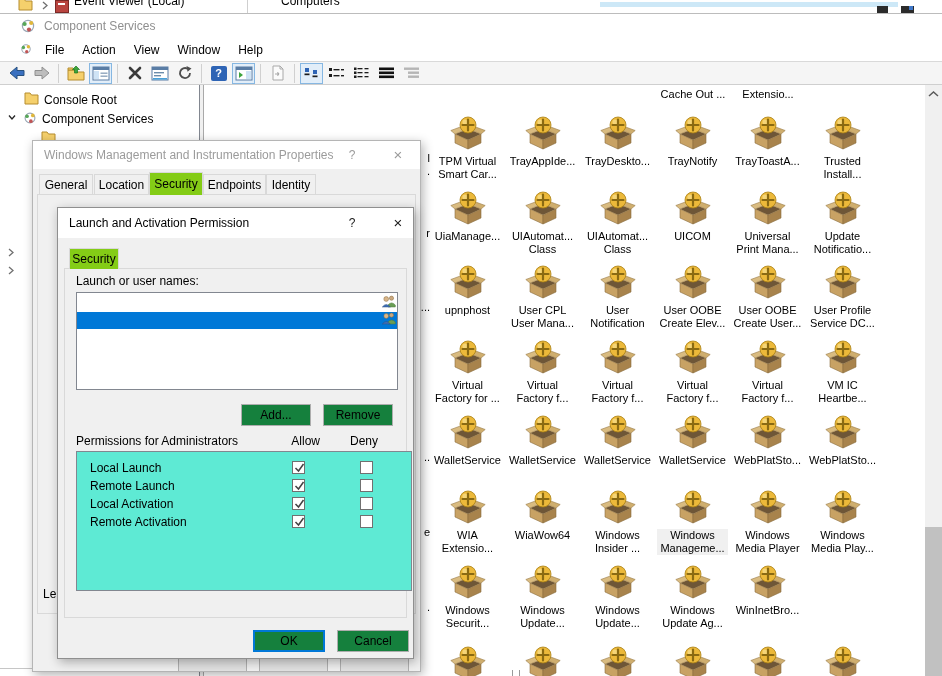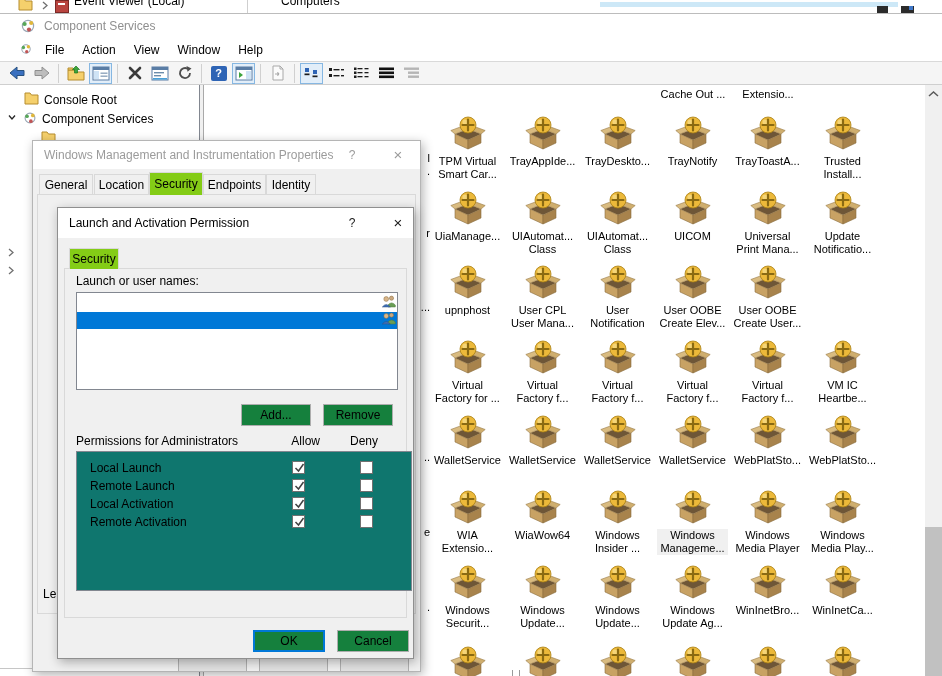--- a/index.html
+++ b/index.html
@@ -81,21 +81,21 @@
 
   
   .group-label{position:absolute;left:18px;top:66px;}
   .user-list{position:absolute;left:18px;top:84px;width:322px;height:98px;background:#fff;border:1px solid #828790;box-sizing:border-box;}
   .user-row{position:absolute;left:0;width:100%;height:17px;display:flex;align-items:flex-end;box-sizing:border-box;padding-left:19px;flex-direction:column;}
   .user-row .nm{margin-left:4px;white-space:nowrap;}
   .user-row.selected{background:#0078d7;color:#fff;}
   .btn{position:absolute;background:#15803d;border:1px solid #adadad;text-align:center;box-sizing:border-box;}
   .btn.default{border:2px solid #0078d7;}
   .perm-head{position:absolute;white-space:nowrap;}
-  .perm-box{position:absolute;left:18px;top:243px;width:336px;height:140px;background:#0f766e;border:1px solid #828790;box-sizing:border-box;}
+  .perm-box{position:absolute;left:18px;top:243px;width:336px;height:140px;background:#5eead4;border:1px solid #828790;box-sizing:border-box;}
   .perm-row-name{position:absolute;left:13px;white-space:nowrap;}
   .checkbox{position:absolute;width:13px;height:13px;background:#fff;border:1px solid #707070;box-sizing:border-box;}
   .checkbox svg{display:none;position:absolute;left:0;top:-1px;}
   .checkbox.checked svg{display:block;}
 
   
   .pbtn{position:absolute;top:516px;width:69px;height:14px;background:#e1e1e1;border:1px solid #b0b0b0;border-bottom:none;box-sizing:border-box;}
 </style>
 </head>
 <body>
@@ -523,20 +523,31 @@
     <path d="M18 14 L5 19 L18 25 L31 19 Z" fill="#6e5637"></path>
     <path d="M5 19 L5 28 L18 34 L18 25 Z" fill="#c8a264" stroke="#8a6d3e" stroke-width="0.6"></path>
     <path d="M31 19 L31 28 L18 34 L18 25 Z" fill="#a8834c" stroke="#8a6d3e" stroke-width="0.6"></path>
     <path d="M5 19 L0.8 15.5 L13 11 L18 14 Z" fill="#d9bb80" stroke="#9a7c48" stroke-width="0.6"></path>
     <path d="M31 19 L35.2 15.5 L23 11 L18 14 Z" fill="#cfae6e" stroke="#9a7c48" stroke-width="0.6"></path>
     <circle cx="18" cy="10" r="8" fill="#ecb93a" stroke="#a87f14" stroke-width="0.8"></circle>
     <circle cx="15" cy="7" r="2.6" fill="#f7dc87" opacity="0.8"></circle>
     <path d="M18 4.5 V15.5 M12.5 10 H23.5" stroke="#8a6a12" stroke-width="2.2" stroke-linecap="round"></path>
   </svg><div class="grid-label">User OOBE
 Create User...</div></div>
+      <div class="grid-item" style="left: 805px; top: 264px;"><svg class="box-icon" width="36" height="36" viewBox="0 0 36 36">
+    <path d="M18 14 L5 19 L18 25 L31 19 Z" fill="#6e5637"></path>
+    <path d="M5 19 L5 28 L18 34 L18 25 Z" fill="#c8a264" stroke="#8a6d3e" stroke-width="0.6"></path>
+    <path d="M31 19 L31 28 L18 34 L18 25 Z" fill="#a8834c" stroke="#8a6d3e" stroke-width="0.6"></path>
+    <path d="M5 19 L0.8 15.5 L13 11 L18 14 Z" fill="#d9bb80" stroke="#9a7c48" stroke-width="0.6"></path>
+    <path d="M31 19 L35.2 15.5 L23 11 L18 14 Z" fill="#cfae6e" stroke="#9a7c48" stroke-width="0.6"></path>
+    <circle cx="18" cy="10" r="8" fill="#ecb93a" stroke="#a87f14" stroke-width="0.8"></circle>
+    <circle cx="15" cy="7" r="2.6" fill="#f7dc87" opacity="0.8"></circle>
+    <path d="M18 4.5 V15.5 M12.5 10 H23.5" stroke="#8a6a12" stroke-width="2.2" stroke-linecap="round"></path>
+  </svg><div class="grid-label">User Profile
+Service DC...</div></div>
       <div class="grid-frag" style="top: 301px;">...</div>
       <div class="grid-item" style="left: 430px; top: 339px;"><svg class="box-icon" width="36" height="36" viewBox="0 0 36 36">
     <path d="M18 14 L5 19 L18 25 L31 19 Z" fill="#6e5637"></path>
     <path d="M5 19 L5 28 L18 34 L18 25 Z" fill="#c8a264" stroke="#8a6d3e" stroke-width="0.6"></path>
     <path d="M31 19 L31 28 L18 34 L18 25 Z" fill="#a8834c" stroke="#8a6d3e" stroke-width="0.6"></path>
     <path d="M5 19 L0.8 15.5 L13 11 L18 14 Z" fill="#d9bb80" stroke="#9a7c48" stroke-width="0.6"></path>
     <path d="M31 19 L35.2 15.5 L23 11 L18 14 Z" fill="#cfae6e" stroke="#9a7c48" stroke-width="0.6"></path>
     <circle cx="18" cy="10" r="8" fill="#ecb93a" stroke="#a87f14" stroke-width="0.8"></circle>
     <circle cx="15" cy="7" r="2.6" fill="#f7dc87" opacity="0.8"></circle>
     <path d="M18 4.5 V15.5 M12.5 10 H23.5" stroke="#8a6a12" stroke-width="2.2" stroke-linecap="round"></path>
@@ -771,30 +782,20 @@
       <div class="grid-item" style="left: 730px; top: 564px;"><svg class="box-icon" width="36" height="36" viewBox="0 0 36 36">
     <path d="M18 14 L5 19 L18 25 L31 19 Z" fill="#6e5637"></path>
     <path d="M5 19 L5 28 L18 34 L18 25 Z" fill="#c8a264" stroke="#8a6d3e" stroke-width="0.6"></path>
     <path d="M31 19 L31 28 L18 34 L18 25 Z" fill="#a8834c" stroke="#8a6d3e" stroke-width="0.6"></path>
     <path d="M5 19 L0.8 15.5 L13 11 L18 14 Z" fill="#d9bb80" stroke="#9a7c48" stroke-width="0.6"></path>
     <path d="M31 19 L35.2 15.5 L23 11 L18 14 Z" fill="#cfae6e" stroke="#9a7c48" stroke-width="0.6"></path>
     <circle cx="18" cy="10" r="8" fill="#ecb93a" stroke="#a87f14" stroke-width="0.8"></circle>
     <circle cx="15" cy="7" r="2.6" fill="#f7dc87" opacity="0.8"></circle>
     <path d="M18 4.5 V15.5 M12.5 10 H23.5" stroke="#8a6a12" stroke-width="2.2" stroke-linecap="round"></path>
   </svg><div class="grid-label">WinInetBro...</div></div>
-      <div class="grid-item" style="left: 805px; top: 564px;"><svg class="box-icon" width="36" height="36" viewBox="0 0 36 36">
-    <path d="M18 14 L5 19 L18 25 L31 19 Z" fill="#6e5637"></path>
-    <path d="M5 19 L5 28 L18 34 L18 25 Z" fill="#c8a264" stroke="#8a6d3e" stroke-width="0.6"></path>
-    <path d="M31 19 L31 28 L18 34 L18 25 Z" fill="#a8834c" stroke="#8a6d3e" stroke-width="0.6"></path>
-    <path d="M5 19 L0.8 15.5 L13 11 L18 14 Z" fill="#d9bb80" stroke="#9a7c48" stroke-width="0.6"></path>
-    <path d="M31 19 L35.2 15.5 L23 11 L18 14 Z" fill="#cfae6e" stroke="#9a7c48" stroke-width="0.6"></path>
-    <circle cx="18" cy="10" r="8" fill="#ecb93a" stroke="#a87f14" stroke-width="0.8"></circle>
-    <circle cx="15" cy="7" r="2.6" fill="#f7dc87" opacity="0.8"></circle>
-    <path d="M18 4.5 V15.5 M12.5 10 H23.5" stroke="#8a6a12" stroke-width="2.2" stroke-linecap="round"></path>
-  </svg><div class="grid-label">WinInetCa...</div></div>
       <div class="grid-frag" style="top: 601px;">.</div>
       <div class="grid-item" style="left: 430px; top: 645px;"><svg class="box-icon" width="36" height="36" viewBox="0 0 36 36">
     <path d="M18 14 L5 19 L18 25 L31 19 Z" fill="#6e5637"></path>
     <path d="M5 19 L5 28 L18 34 L18 25 Z" fill="#c8a264" stroke="#8a6d3e" stroke-width="0.6"></path>
     <path d="M31 19 L31 28 L18 34 L18 25 Z" fill="#a8834c" stroke="#8a6d3e" stroke-width="0.6"></path>
     <path d="M5 19 L0.8 15.5 L13 11 L18 14 Z" fill="#d9bb80" stroke="#9a7c48" stroke-width="0.6"></path>
     <path d="M31 19 L35.2 15.5 L23 11 L18 14 Z" fill="#cfae6e" stroke="#9a7c48" stroke-width="0.6"></path>
     <circle cx="18" cy="10" r="8" fill="#ecb93a" stroke="#a87f14" stroke-width="0.8"></circle>
     <circle cx="15" cy="7" r="2.6" fill="#f7dc87" opacity="0.8"></circle>
     <path d="M18 4.5 V15.5 M12.5 10 H23.5" stroke="#8a6a12" stroke-width="2.2" stroke-linecap="round"></path>

